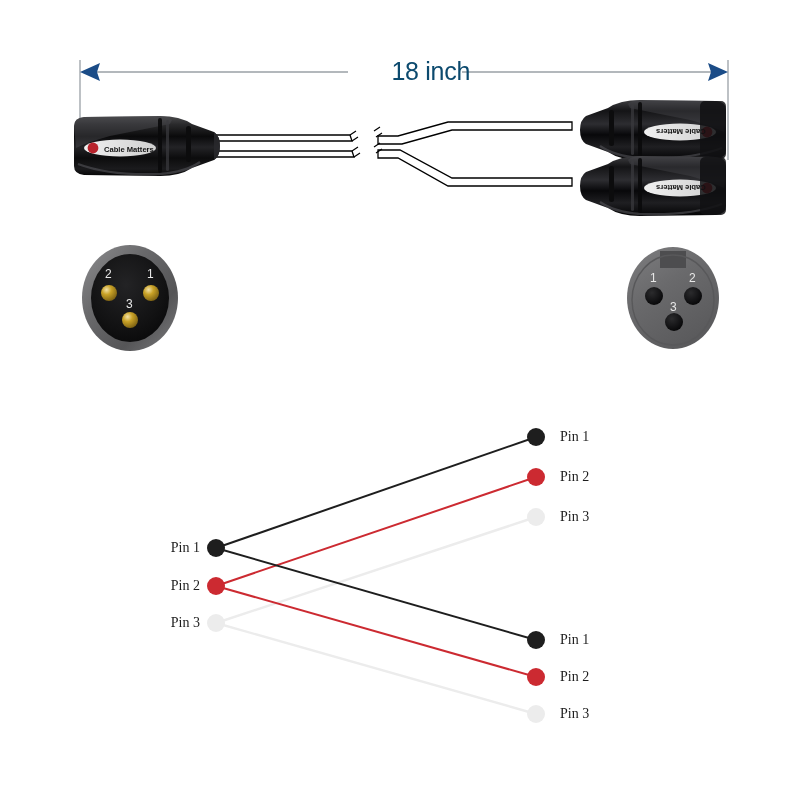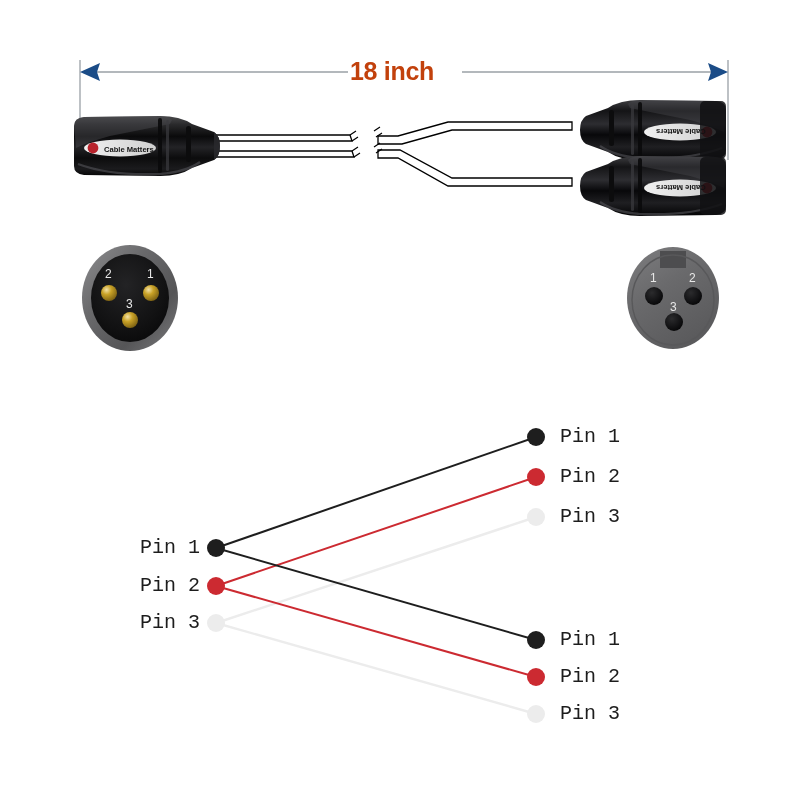--- a/index.html
+++ b/index.html
@@ -26,33 +26,33 @@
     left: 0; top: 0;
     width: 800px;
     height: 800px;
   }
   svg { display: block; }
   .dim-text {
     position: absolute;
     left: 350px;
     top: 55px;
     width: 120px;
-    text-align: left;
+    text-align: right;
     font-size: 25px;
-    font-weight: bold;
-    color: #c2410c;
+    font-weight: normal;
+    color: #0c4a6e;
     letter-spacing: -0.3px;
     line-height: 32px;
     font-family: "Liberation Sans", sans-serif;
   }
   .pinlabel {
     position: absolute;
-    font-size: 20px;
+    font-size: 14px;
     color: #1d1d1d;
-    font-family: Liberation Mono, monospace;
+    font-family: Liberation Serif, serif;
     white-space: nowrap;
     line-height: 22px;
   }
   .pinlabel.right-of-dot { text-align: left; }
   .pinlabel.left-of-dot  { text-align: right; }
 </style>
 </head>
 <body>
 
 <div class="stage">

